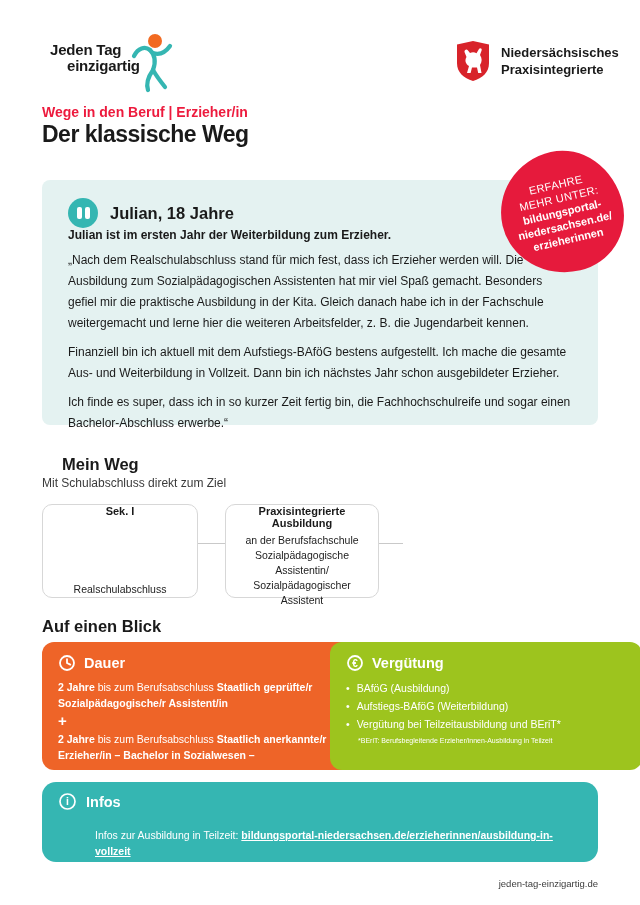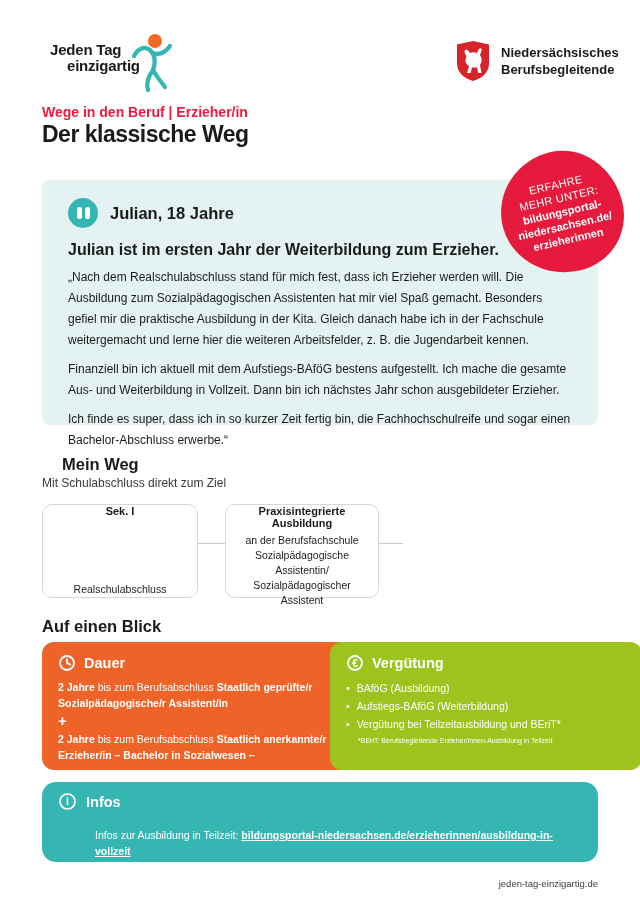--- a/index.html
+++ b/index.html
@@ -32,21 +32,21 @@
     position:absolute; left:42px; top:180px; width:556px; height:245px;
     background:#e4f2f1; border-radius:8px; padding:15px 26px 0 26px;
   }
   .profile-head { display:flex; align-items:center; gap:12px; margin-top:3px; }
   .quote-circle {
     width:30px; height:30px; border-radius:50%; background:#35b6b2; flex:0 0 30px;
     display:flex; align-items:center; justify-content:center; gap:3px;
   }
   .quote-bar { width:5px; height:12px; background:#fff; border-radius:2px; }
   .profile-name { font-size:16.5px; font-weight:700; }
-  .profile-intro { font-size:16px; font-weight:700; margin-top:13px; }
+  .profile-intro { font-size:12px; font-weight:700; }
   .profile-p { font-size:12px; line-height:21px; margin-top:8px; }
   
   .section-title { position:absolute; left:42px; font-size:16.5px; font-weight:700; }
   .mw-sub { position:absolute; left:42px; top:476px; font-size:12px; color:#3a3a3a; }
   .flow { position:absolute; left:42px; top:496px; width:556px; height:94px; }
   .step {
     position:absolute; top:0; height:94px; background:#fff; border:1px solid #d7d7d7;
     border-radius:10px; display:flex; flex-direction:column; align-items:center;
     justify-content:space-between; text-align:center; padding:0 8px;margin-top:8px;
   }
@@ -109,21 +109,21 @@
 
   <div class="ministry">
     <span>
       <svg width="36" height="42" viewBox="0 0 36 42">
         <path d="M18 1 L34 4.5 V23 C34 32.5 27.5 38 18 41 C8.5 38 2 32.5 2 23 V4.5 Z" fill="#d8232a"></path>
         <path d="M12 33 L14 26 C10.5 24 9.5 20 11.5 17 L9.5 12 C9.2 10 11.5 8.8 12.8 10.2 L15 13 C17 12 19.5 12 21.5 13.2 L24 9 C25 7.6 27.4 8.6 26.6 10.6 L25 15 C27.2 18 27.2 22 25 25 L26.5 33 L23.2 33 L22 27.5 L17 27.5 L15.6 33 Z" fill="#ffffff"></path>
       </svg>
     </span>
     <div class="ministry-text">
       <div>Niedersächsisches</div>
-      <div>Berufsbegleitende</div>
+      <div>Praxisintegrierte</div>
     </div>
   </div>
 
   <div class="kicker">Wege in den Beruf | Erzieher/in</div>
   <div class="h1">Der klassische Weg</div>
 
   <div class="badge">
     <div class="badge-intro">ERFAHRE</div>
     <div class="badge-intro">MEHR UNTER:</div>
     <div class="badge-url">bildungsportal-</div>

